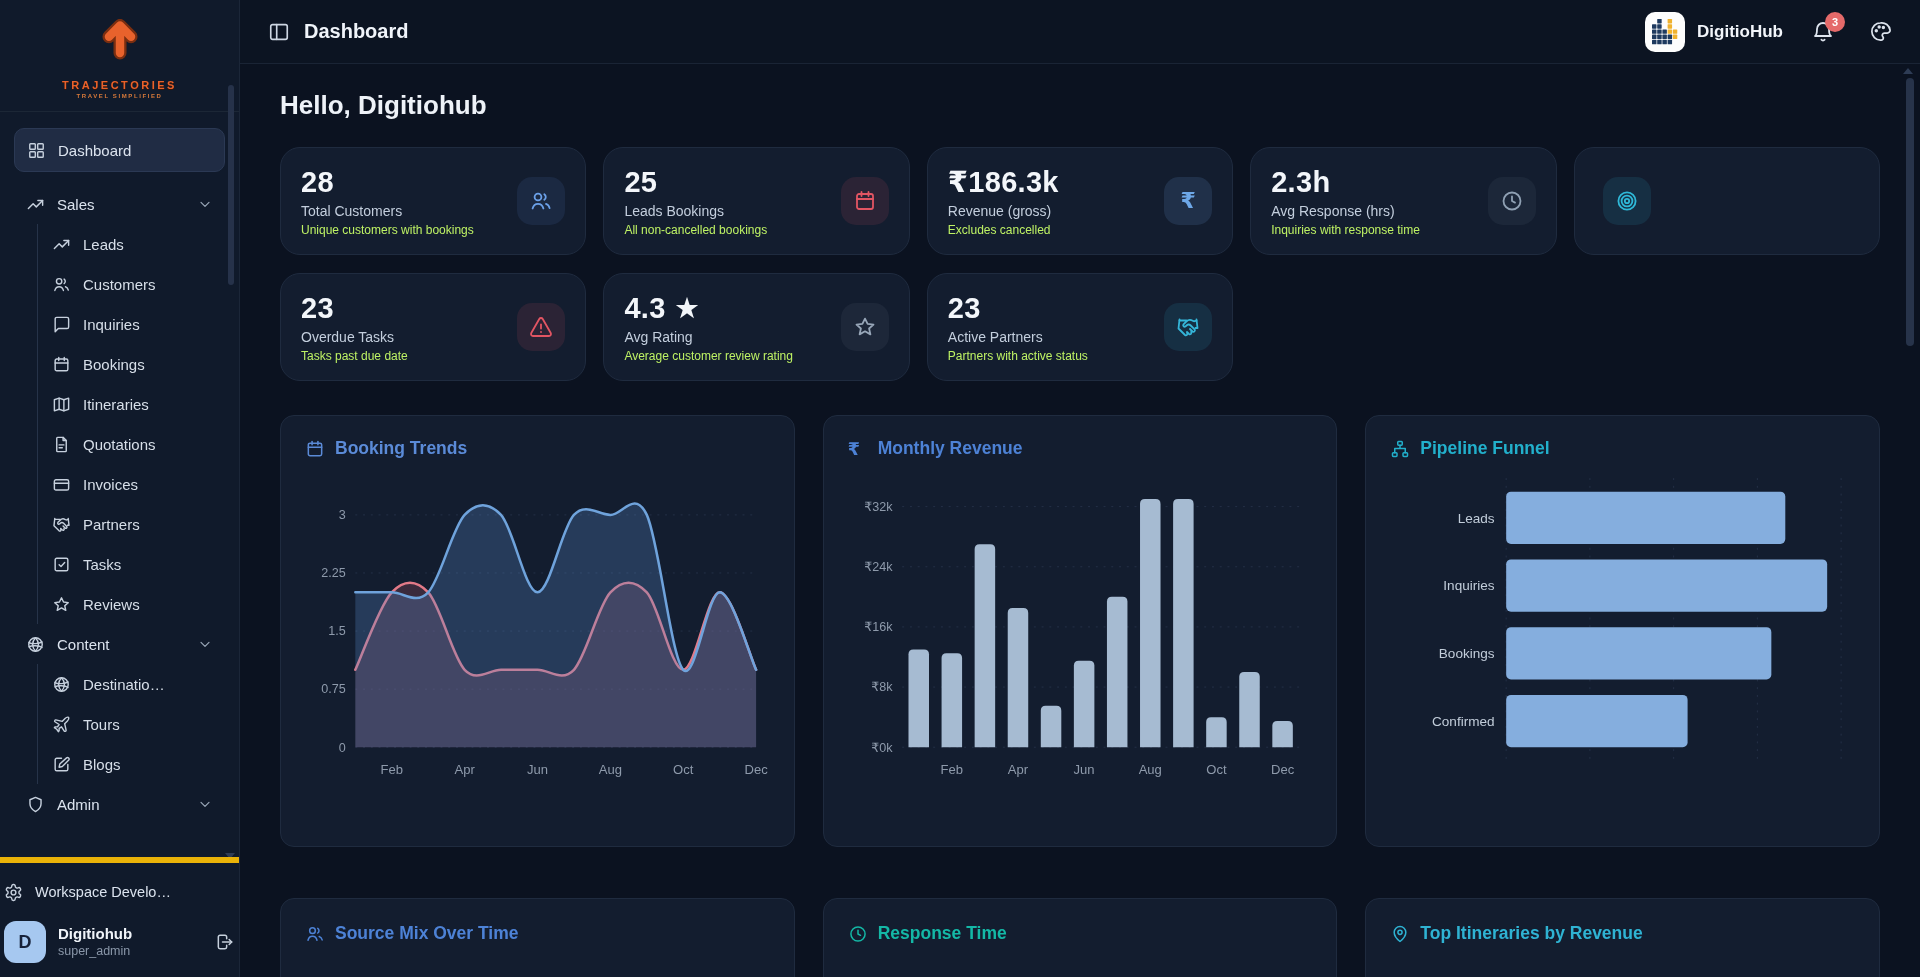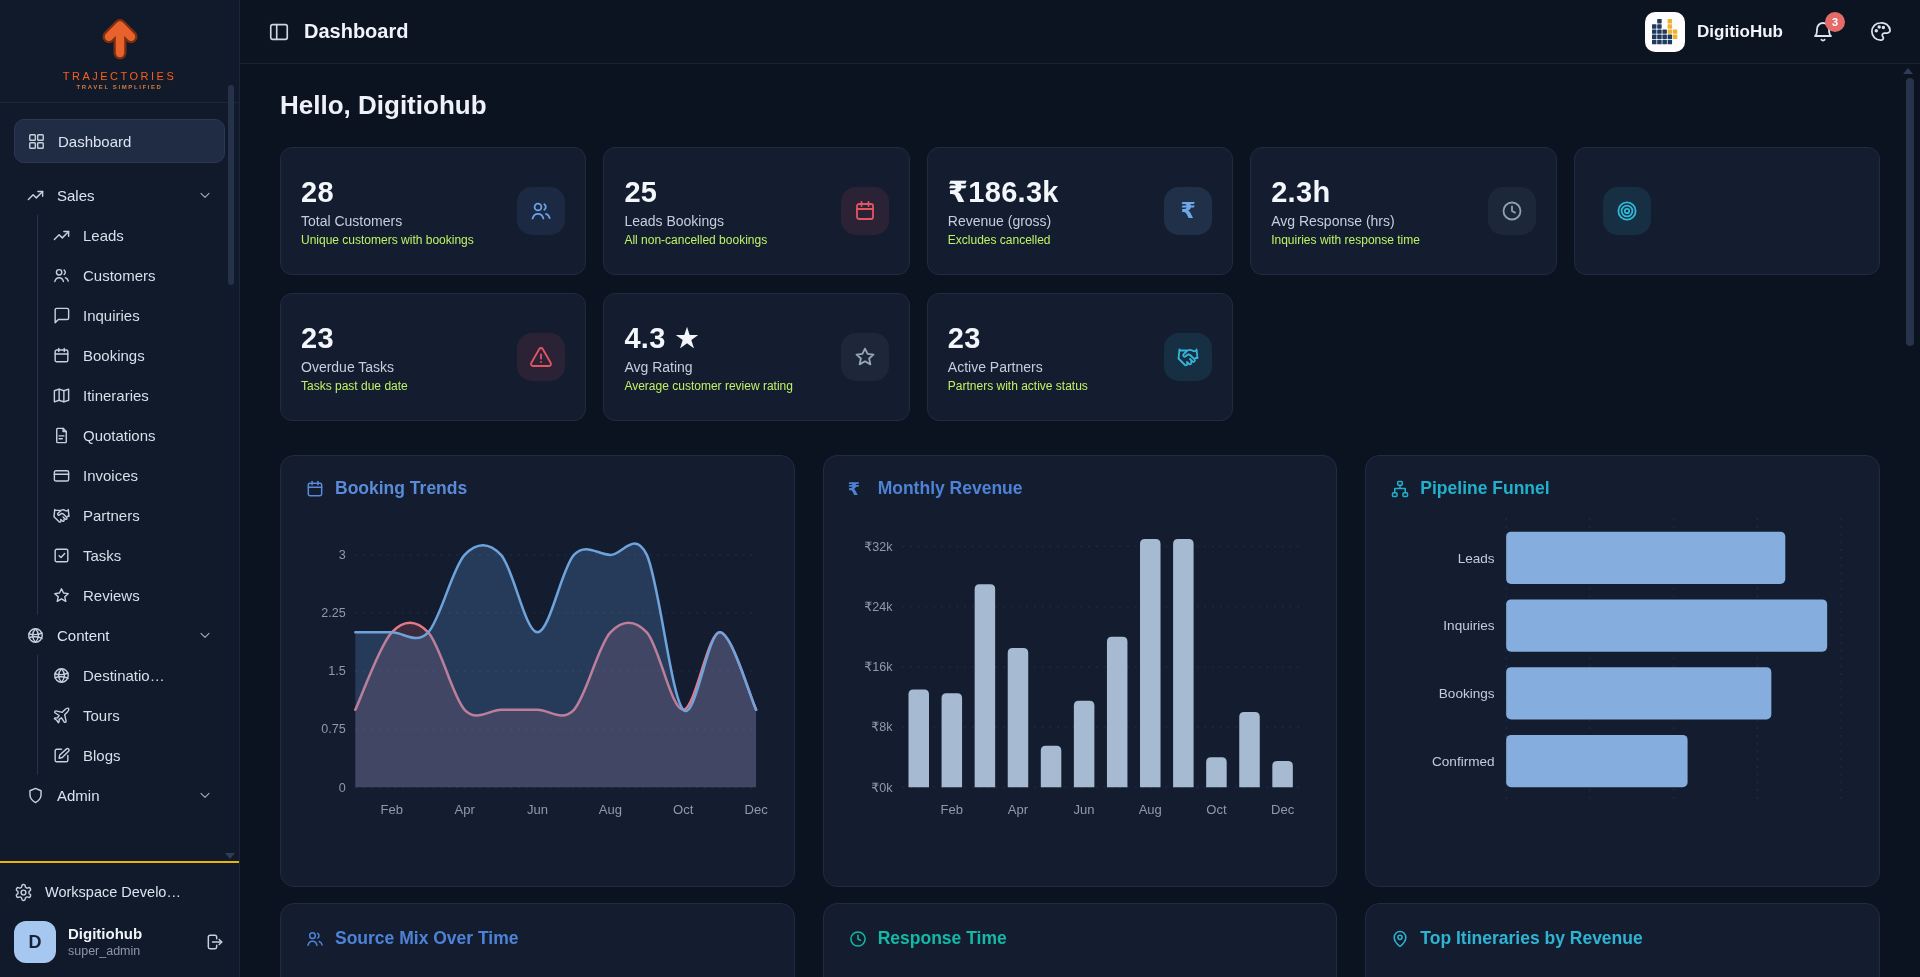--- a/index.html
+++ b/index.html
@@ -5,33 +5,33 @@
   * { margin:0; padding:0; box-sizing:border-box; }
   html,body { width:1920px; height:977px; overflow:hidden; background:#0b1220;
     font-family:"Liberation Sans","DejaVu Sans",sans-serif; color:#e6ecf4; }
   .root { display:flex; width:1920px; height:977px; }
 
   
   .sidebar { width:240px; min-width:240px; height:100%; background:#101a2b;
     border-right:1px solid #1b2638; display:flex; flex-direction:column; position:relative; }
   .logo-block { padding:10px 0 12px; display:flex; flex-direction:column; align-items:center;
     border-bottom:1px solid #1c2736; }
-  .logo-name { color:#e8622c; font-size:11px; font-weight:400; letter-spacing:2.5px; margin-top:4px;
+  .logo-name { color:#e8622c; font-size:11px; font-weight:700; letter-spacing:2.5px; margin-top:13px;
     text-shadow:0 1px 0 #3a1505; }
   .logo-tagline { color:#d97a3a; font-size:6px; font-weight:700; letter-spacing:1.6px; margin-top:2px; }
   .nav { flex:1; overflow:hidden; padding:16px 14px 0 14px; position:relative; }
   .nav-item { display:flex; align-items:center; gap:12px; height:40px; padding:0 12px;
     border-radius:10px; color:#dbe3ee; font-size:15px; cursor:pointer; }
   .nav-item.active { background:#202c44; border:1px solid #2b3954; height:44px; margin-bottom:12px; }
   .nav-item .chev { margin-left:auto; color:#9aa7b8; display:flex; }
   .nav-icon { width:19px; height:19px; color:#c6d0dd; display:flex; flex-shrink:0; }
   .sub-list { margin-left:23px; border-left:1px solid #263349; padding-left:14px; }
   .sub-item { display:flex; align-items:center; gap:12px; height:40px; color:#d7dfe9;
     font-size:15px; cursor:pointer; }
-  .sidebar-footer { border-top:2px solid #eab308; padding:10px 14px 14px; background:#101a2b; z-index:3; }
+  .sidebar-footer { border-top:6px solid #eab308; padding:10px 4px 14px; background:#101a2b; z-index:3; }
   .workspace-row { display:flex; align-items:center; gap:12px; height:38px; color:#dbe3ee;
     font-size:14.5px; cursor:pointer; white-space:nowrap; overflow:hidden; }
   .user-row { display:flex; align-items:center; gap:12px; margin-top:10px; }
   .avatar { width:42px; height:42px; border-radius:12px; background:#a6c8f0; color:#17223a;
     font-weight:700; font-size:18px; display:flex; align-items:center; justify-content:center; }
   .user-meta { display:flex; flex-direction:column; line-height:1.25; flex:1; }
   .user-name { font-size:15px; font-weight:700; color:#f0f4f9; }
   .user-role { font-size:12.5px; color:#8a97a9; }
   .logout-btn { color:#c7d1dd; width:20px; height:20px; cursor:pointer; }
   .side-scroll-thumb { position:absolute; right:5px; top:85px; width:6px; height:200px;
@@ -52,32 +52,32 @@
   .bell-wrap { position:relative; width:24px; height:24px; color:#dde4ee; cursor:pointer; margin-left:10px; }
   .bell-badge { position:absolute; top:-8px; right:-10px; min-width:20px; height:20px; border-radius:10px;
     background:#e56a6a; color:#fff; font-size:11px; font-weight:700; display:flex;
     align-items:center; justify-content:center; padding:0 5px; }
   .palette-btn { width:23px; height:23px; color:#dde4ee; cursor:pointer; margin-left:16px; }
 
   .main { flex:1; overflow:hidden; padding:26px 40px 0; position:relative; }
   .greeting { font-size:26px; font-weight:700; color:#eef2f8; margin-bottom:26px; }
 
   .kpi-grid { display:grid; grid-template-columns:repeat(5,1fr); gap:18px 17px; margin-bottom:34px; }
-  .kpi-card { background:#131d2f; border:1px solid #1f2b3f; border-radius:12px; height:128px;
+  .kpi-card { background:#131d2f; border:1px solid #1f2b3f; border-radius:20px; height:108px;
     padding:18px 20px; display:flex; align-items:center; }
   .kpi-left { display:flex; flex-direction:column; gap:4px; flex:1; min-width:0; }
   .kpi-value { font-size:29px; font-weight:700; color:#f3f6fa; letter-spacing:.3px; }
   .kpi-label { font-size:14px; color:#c3cedd; }
   .kpi-sub { font-size:12px; color:#bef264; white-space:nowrap; }
   .kpi-iconbox { width:48px; height:48px; border-radius:15px; display:flex; align-items:center;
     justify-content:center; flex-shrink:0; margin-left:8px; }
   .kpi-iconbox svg { width:24px; height:24px; }
   .kpi-iconbox .rupee-glyph { font-size:22px; font-weight:600; }
 
-  .charts-row { display:grid; grid-template-columns:repeat(3,1fr); gap:28px; margin-bottom:16px; }
+  .charts-row { display:grid; grid-template-columns:repeat(3,1fr); gap:28px; margin-bottom:51px; }
   .chart-card { background:#131d2f; border:1px solid #1f2b3f; border-radius:14px; height:432px;
     padding:22px 24px; }
   .chart-title-row { display:flex; align-items:center; gap:10px; font-size:17.5px; font-weight:600; }
   .chart-title-row .t-icon { width:20px; height:20px; display:flex; }
   .chart-title-row .t-icon svg { width:20px; height:20px; }
   .chart-body { margin-top:6px; }
 
   .bottom-row { display:grid; grid-template-columns:repeat(3,1fr); gap:28px; }
   .bottom-card { background:#131d2f; border:1px solid #1f2b3f; border-radius:14px; height:140px;
     padding:24px; }

